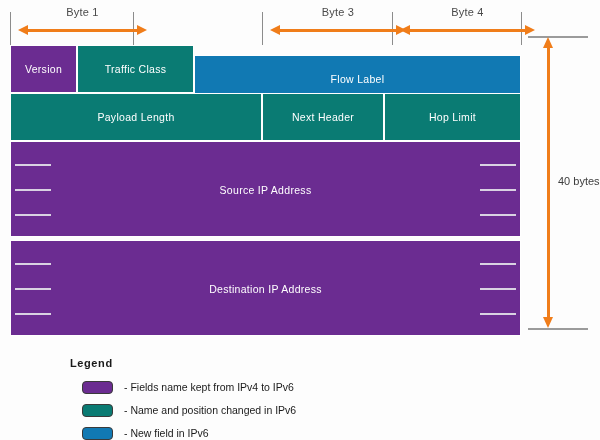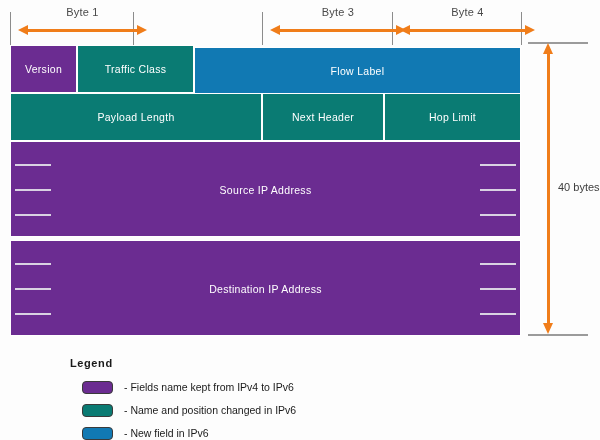--- a/index.html
+++ b/index.html
@@ -173,21 +173,21 @@
       <div class="byte-arrow"></div>
     </div>
   </div>
 
   <div class="field c-purple" style="left:10px; top:45px; width:67px; height:48px;">
     <span class="field-label">Version</span>
   </div>
   <div class="field c-teal" style="left:77px; top:45px; width:117px; height:48px;">
     <span class="field-label">Traffic Class</span>
   </div>
-  <div class="field c-blue" style="left:194px; top:47px; width:327px; height:48px;">
+  <div class="field c-blue" style="left:194px; top:55px; width:327px; height:48px;">
     <span class="field-label">Flow  Label</span>
   </div>
 
   <div class="field c-teal" style="left:262px; top:93px; width:122px; height:48px;">
     <span class="field-label">Next Header</span>
   </div>
   <div class="field c-teal" style="left:10px; top:93px; width:252px; height:48px;">
     <span class="field-label">Payload Length</span>
   </div>
   <div class="field c-teal" style="left:384px; top:93px; width:137px; height:48px;">
@@ -207,21 +207,21 @@
   <div class="addr-block c-purple" style="left:10px; top:240px; width:511px; height:96px;">
     <div class="hatch left" style="top:22px;"></div>
     <div class="hatch left" style="top:47px;"></div>
     <div class="hatch left" style="top:72px;"></div>
     <div class="hatch right" style="top:22px;"></div>
     <div class="hatch right" style="top:47px;"></div>
     <div class="hatch right" style="top:72px;"></div>
     <div class="addr-label" style="top:42px;">Destination IP Address</div>
   </div>
 
-  <div class="dim-wrap" style="left:525px; top:42px; width:75px; height:295px;">
+  <div class="dim-wrap" style="left:525px; top:36px; width:75px; height:295px;">
     <div class="dim-cap" style="left:3px; top:0px;   width:60px;"></div>
     <div class="dim-cap" style="left:3px; top:292px; width:60px;"></div>
     <div class="dim-line" style="left:22px; top:11px; height:271px;"></div>
     <div class="dim-text" style="left:33px; top:139px;">40 bytes</div>
   </div>
 
   <div class="legend" style="left:70px; top:357px; width:330px; height:76px;">
     <div class="legend-title">Legend</div>
 
     <div class="legend-row" style="top:23px;">

